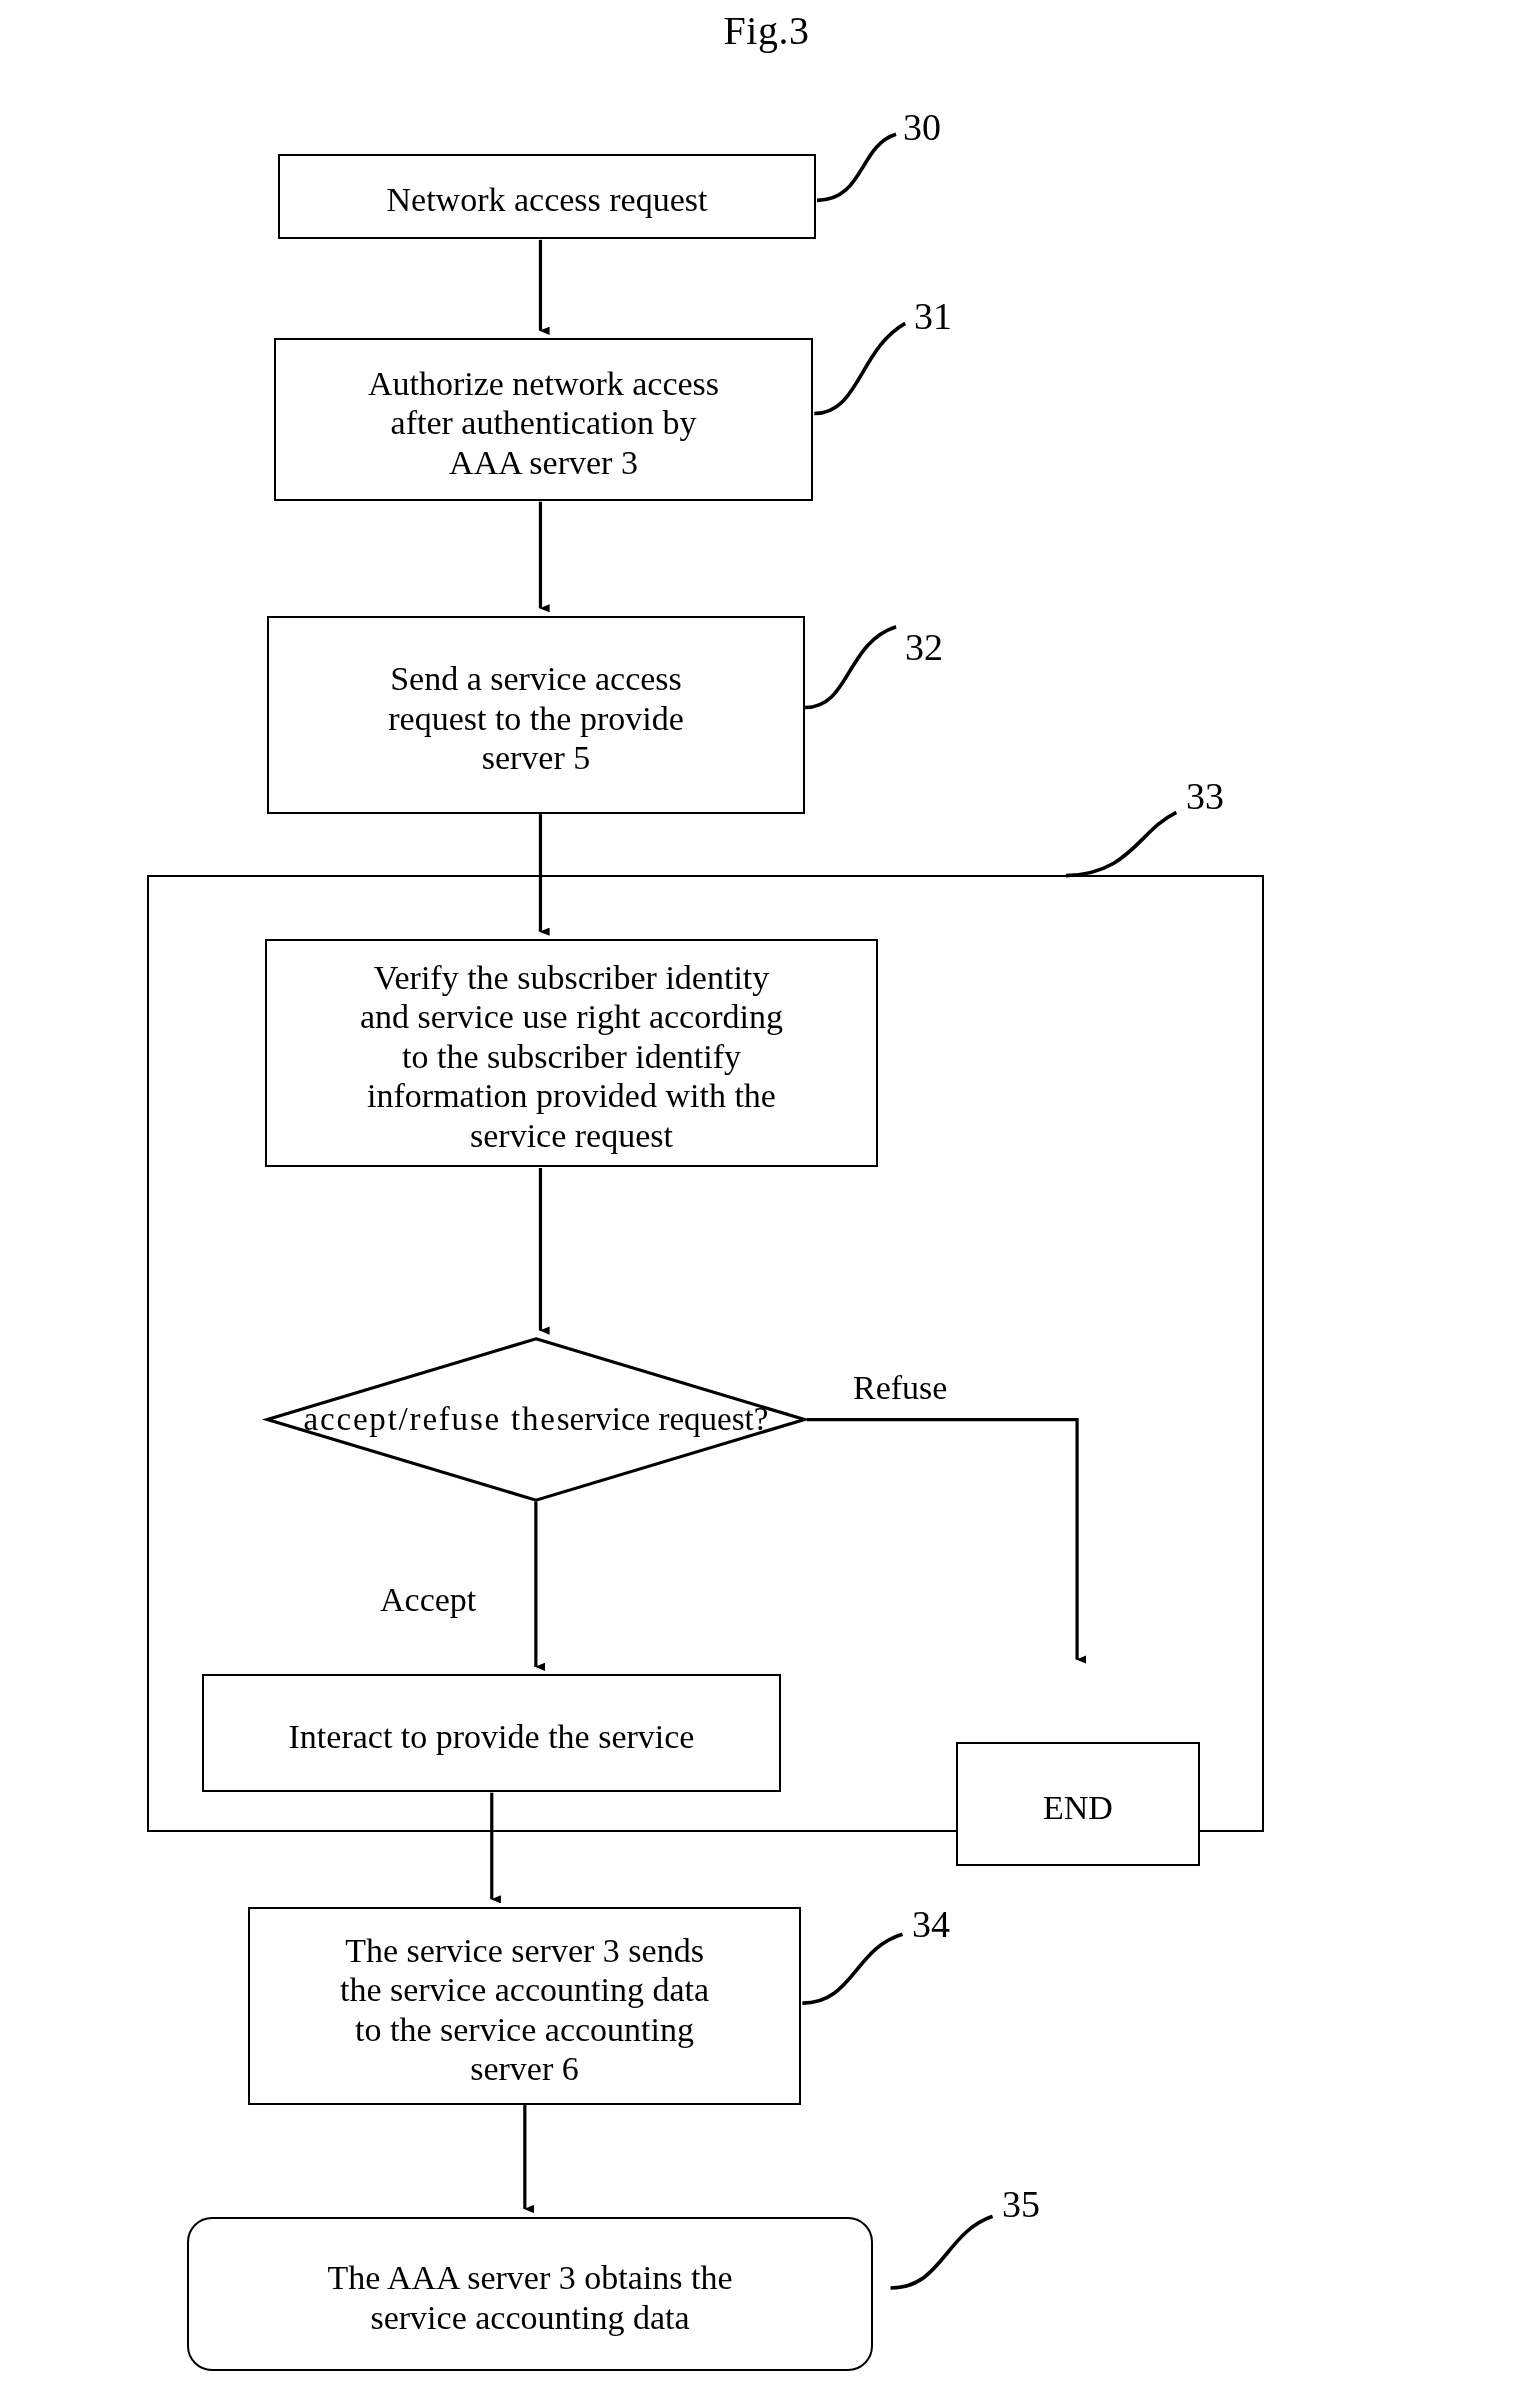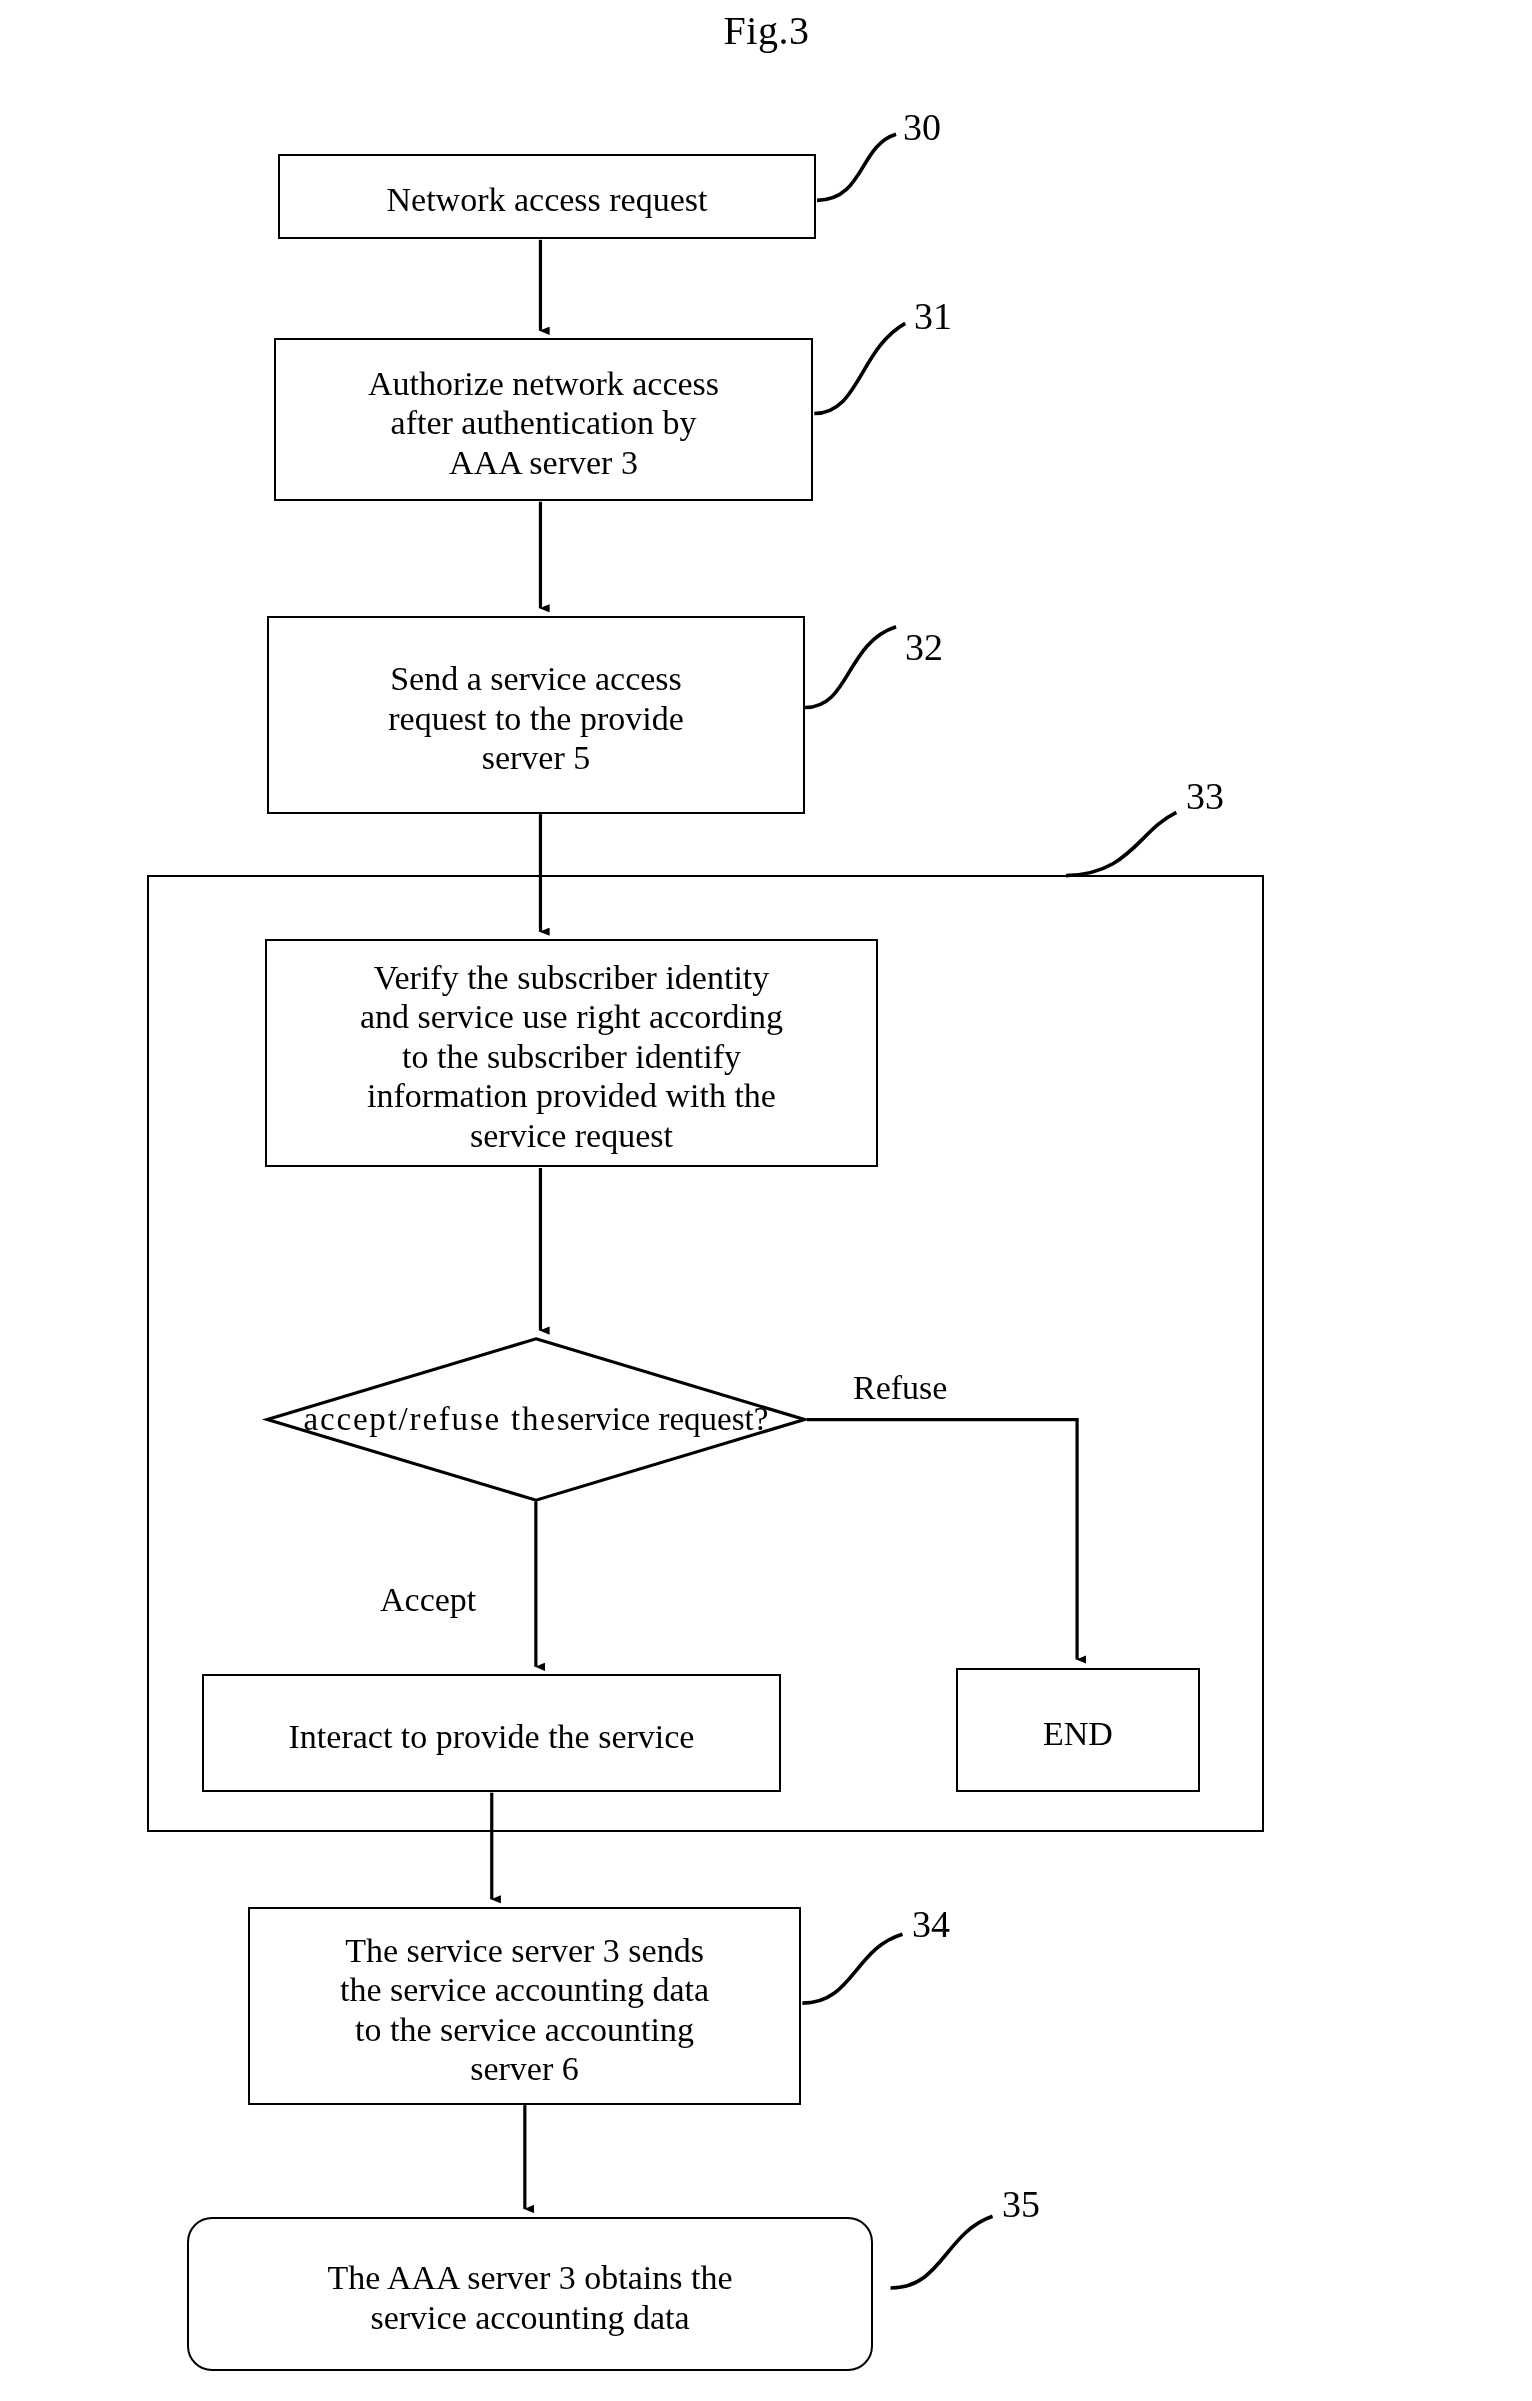--- a/index.html
+++ b/index.html
@@ -149,21 +149,21 @@
       <div class="l2">service request?</div>
     </div>
   </div>
 
   <div class="node" style="left:202px; top:1674px; width:579px; height:118px;">
     <div class="lines">
       <div>Interact to provide the service</div>
     </div>
   </div>
 
-  <div class="node" style="left:956px; top:1668px; width:244px; height:124px;justify-content:center;">
+  <div class="node" style="left:956px; top:1742px; width:244px; height:124px;justify-content:center;">
     <div class="lines">
       <div>END</div>
     </div>
   </div>
 
   <div class="node" style="left:248px; top:1907px; width:553px; height:198px;">
     <div class="lines">
       <div>The service server 3 sends</div>
       <div>the service accounting data</div>
       <div>to the service accounting</div>

